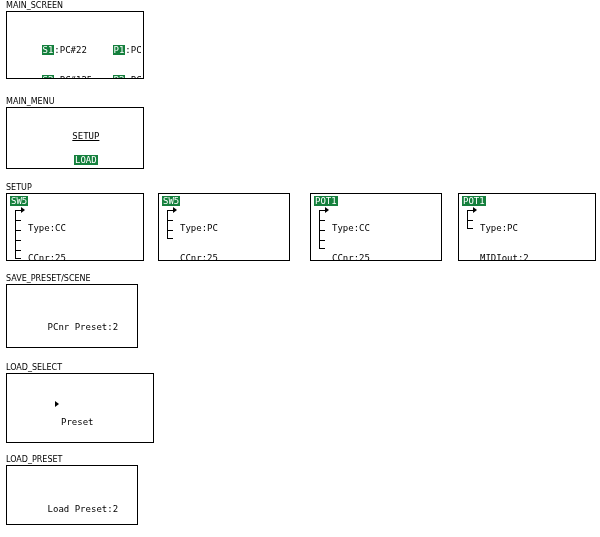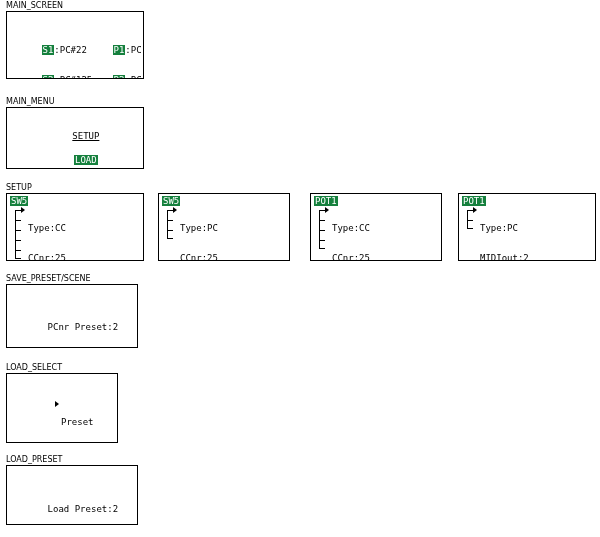--- a/index.html
+++ b/index.html
@@ -186,21 +186,21 @@
 </div>
 
 <div class="caption" style="left:6px; top:274px;">SAVE_PRESET/SCENE</div>
 <div class="lcd" style="left:6px; top:284px; width:132px; height:64px;">
   <div class="centered-line" style="top:27px;">
     <span>PCnr Preset:2</span>
   </div>
 </div>
 
 <div class="caption" style="left:6px; top:363px;">LOAD_SELECT</div>
-<div class="lcd" style="left:6px; top:373px; width:112px; height:70px;padding-left:15px;">
+<div class="lcd" style="left:6px; top:373px; width:148px; height:70px;padding-left:15px;">
   <div class="arrow" style="left:48px; top:27px;"></div>
   <div class="lcd-text" style="left:54px; top:23px;">
     <div>Preset</div>
     
   </div>
 </div>
 
 <div class="caption" style="left:6px; top:455px;">LOAD_PRESET</div>
 <div class="lcd" style="left:6px; top:465px; width:132px; height:60px;">
   <div class="centered-line" style="top:28px;">

